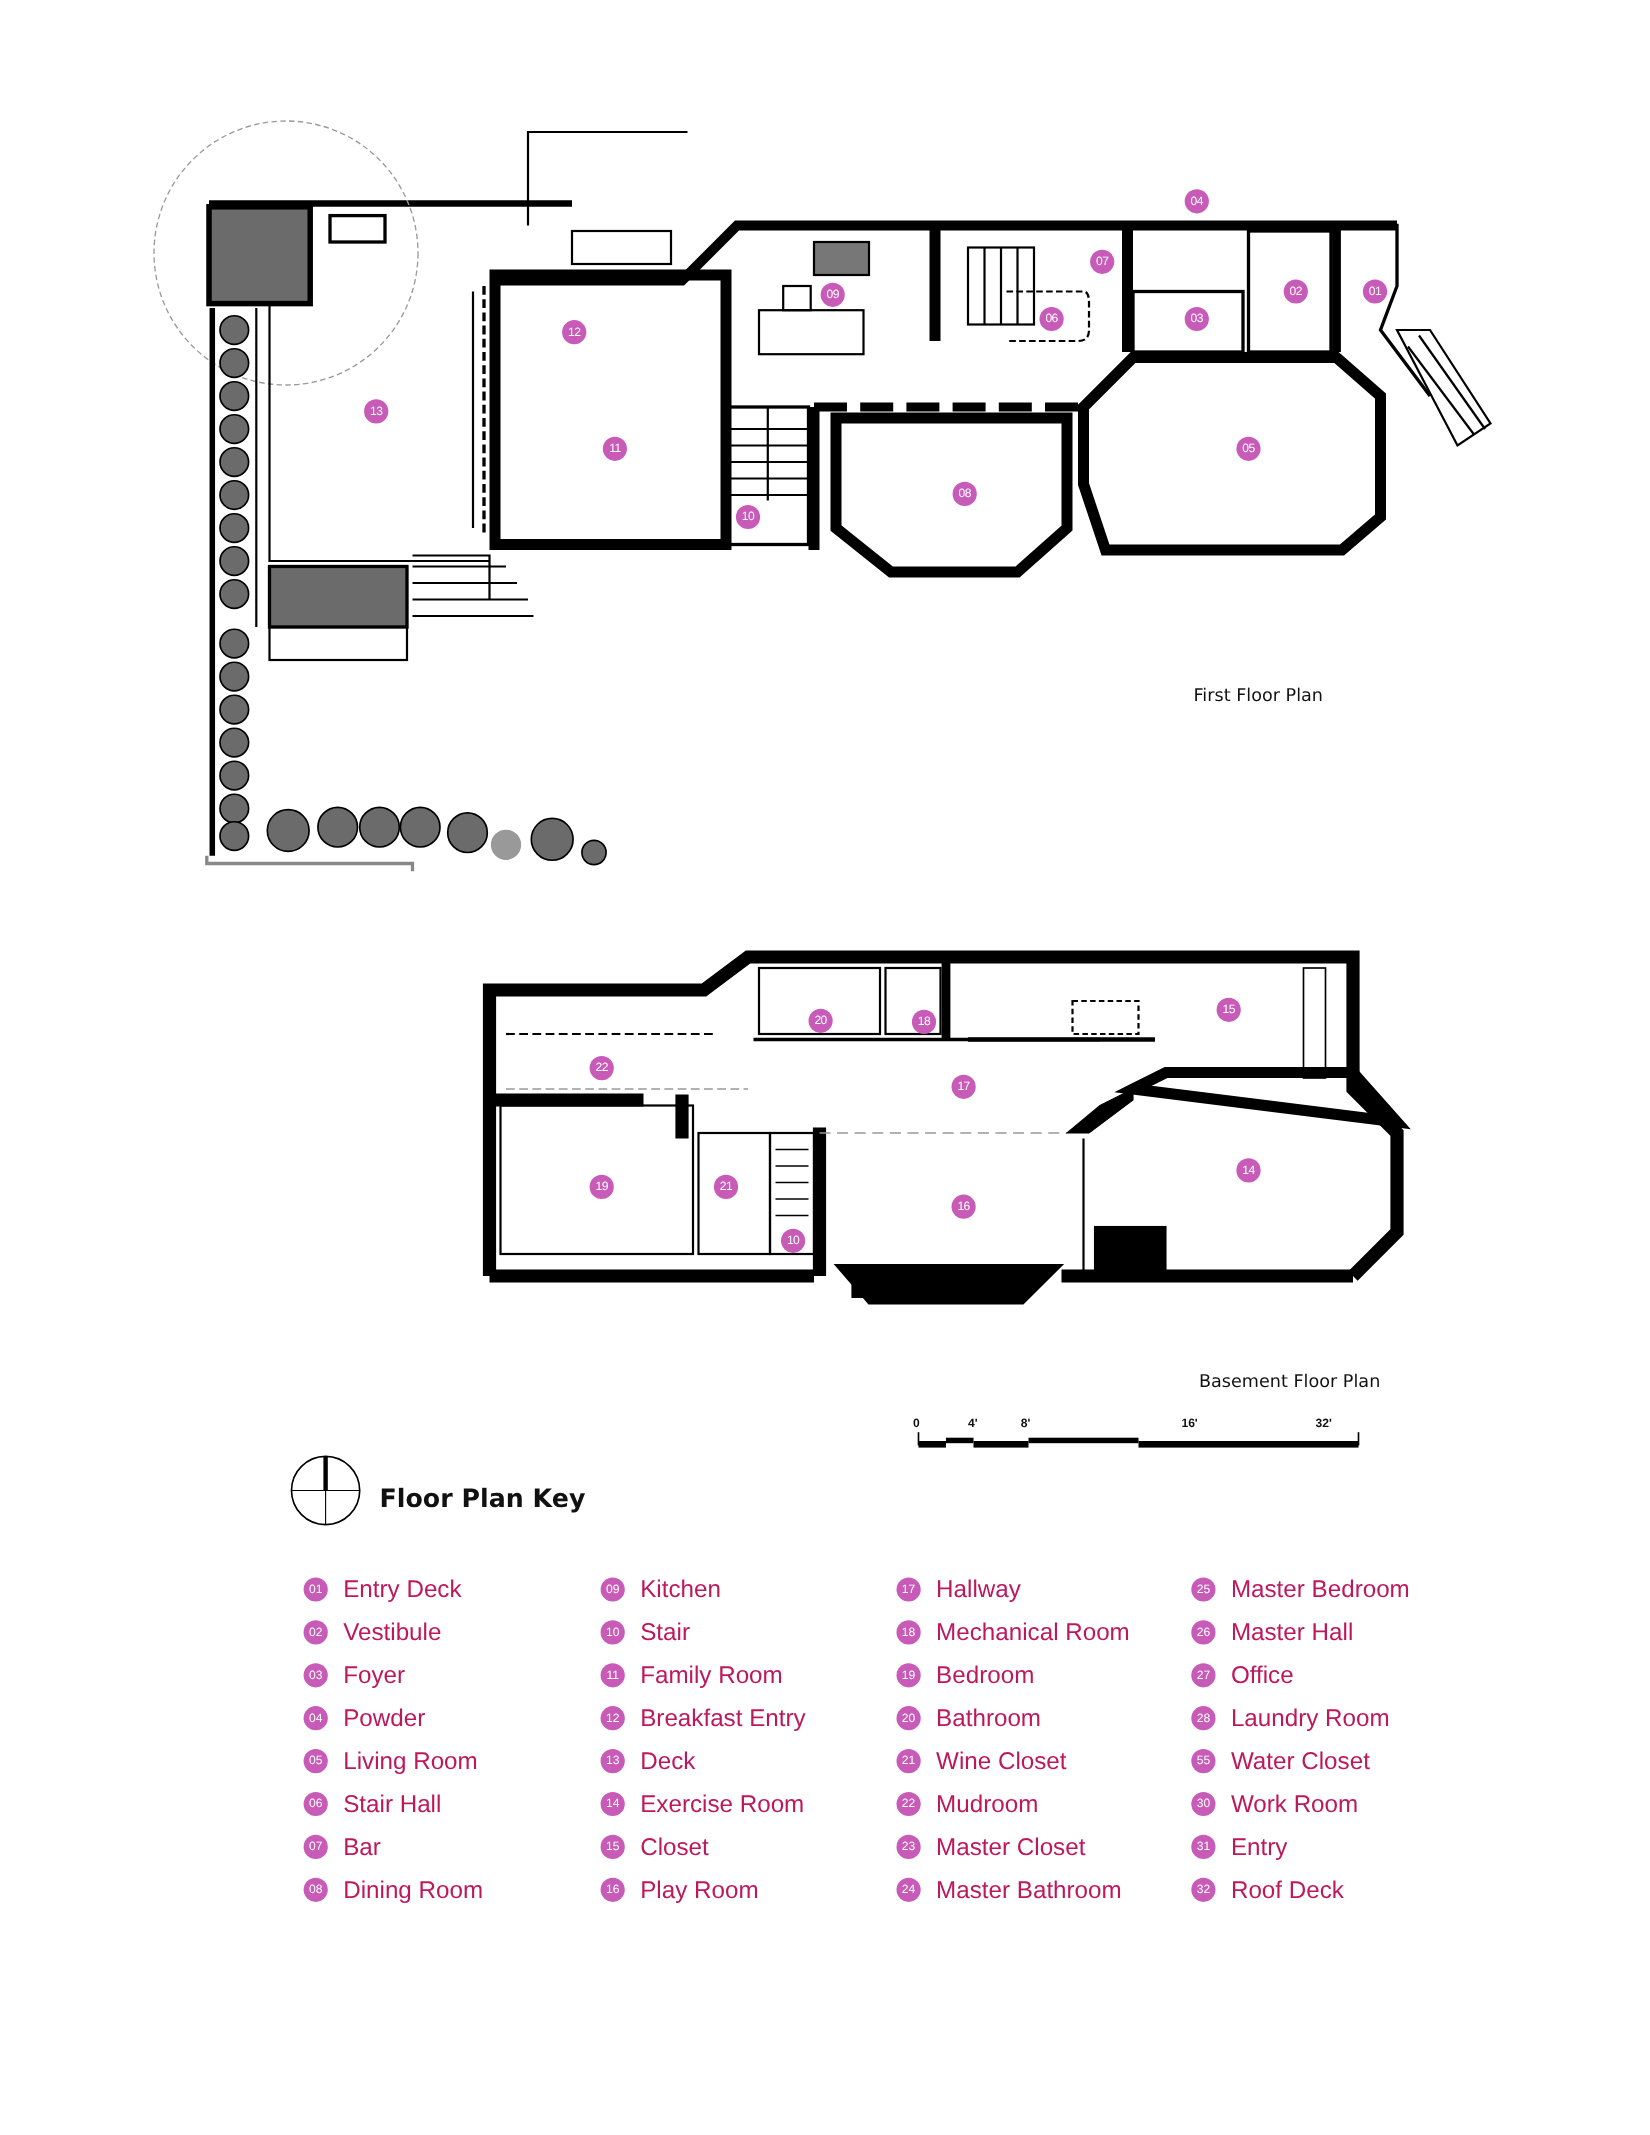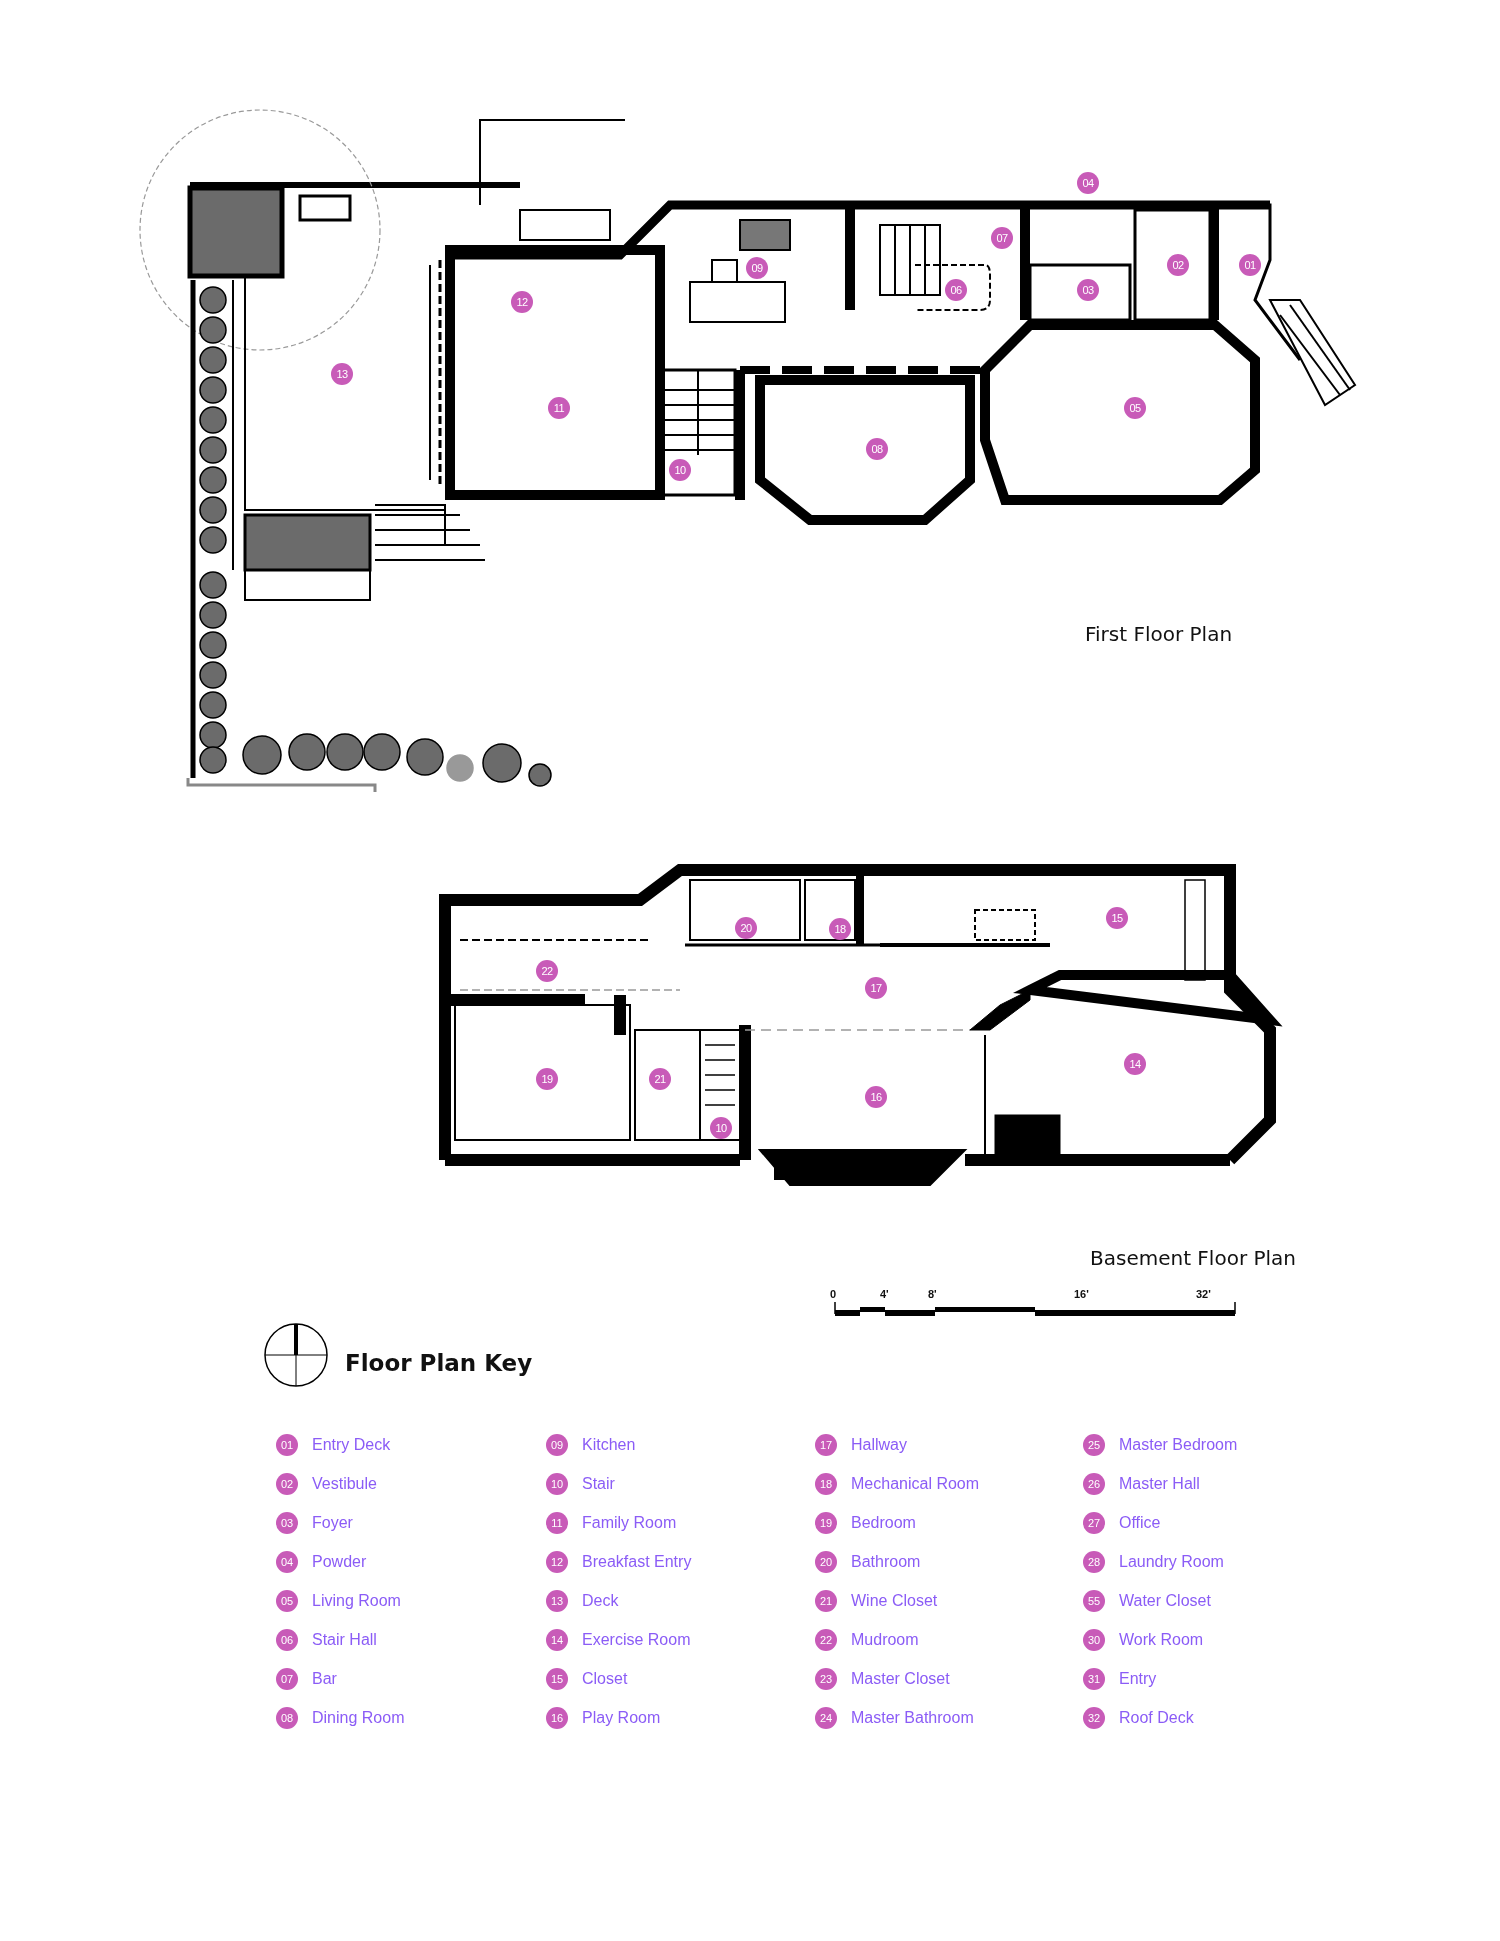--- a/index.html
+++ b/index.html
@@ -2,29 +2,29 @@
 <html><head>
 <meta charset="utf-8">
 <style>
   html, body { margin:0; padding:0; background:#ffffff; }
   body { width:1500px; height:1941px; position:relative; overflow:hidden;
          font-family:"Liberation Sans", sans-serif; color:#111; }
   .plan { position:absolute; left:0; top:0; width:1500px; height:1941px; }
   .marker { position:absolute; width:22px; height:22px; margin-left:-11px; margin-top:-11px;
             border-radius:50%; background:#c85bb8; color:#fff; font-size:11px; line-height:22px;
             text-align:center; font-family:"Liberation Sans", sans-serif; letter-spacing:-0.5px; }
-  .plan-title { position:absolute; font-size:20px; font-family:"DejaVu Sans", sans-serif; color:#111; }
+  .plan-title { position:absolute; font-size:16px; font-family:"DejaVu Sans", sans-serif; color:#111; }
   .scale-lbl { position:absolute; font-size:11px; font-weight:bold; font-family:"Liberation Sans", sans-serif; }
   .key-title { position:absolute; left:345px; top:1350px; font-size:23px; font-weight:bold;
                font-family:"DejaVu Sans", sans-serif; }
   .key-col { position:absolute; top:1425px; }
   .key-item { height:39px; display:flex; align-items:center; }
   .key-badge { width:22px; height:22px; border-radius:50%; background:#c85bb8; color:#fff;
                font-size:11px; line-height:22px; text-align:center; margin-right:14px; flex:0 0 22px; }
-  .key-label { font-size:16px; color:#8b5cf6; white-space:nowrap; }
+  .key-label { font-size:22px; color:#be185d; white-space:nowrap; }
 </style>
 </head>
 <body>
 
 <svg class="plan" viewBox="0 0 1500 1941" xmlns="http://www.w3.org/2000/svg">
   <g fill="none" stroke="#000">
 
     <polyline points="480,205 480,120 625,120" stroke-width="2"></polyline>
     <line x1="190" y1="185" x2="520" y2="185" stroke-width="6"></line>
 

